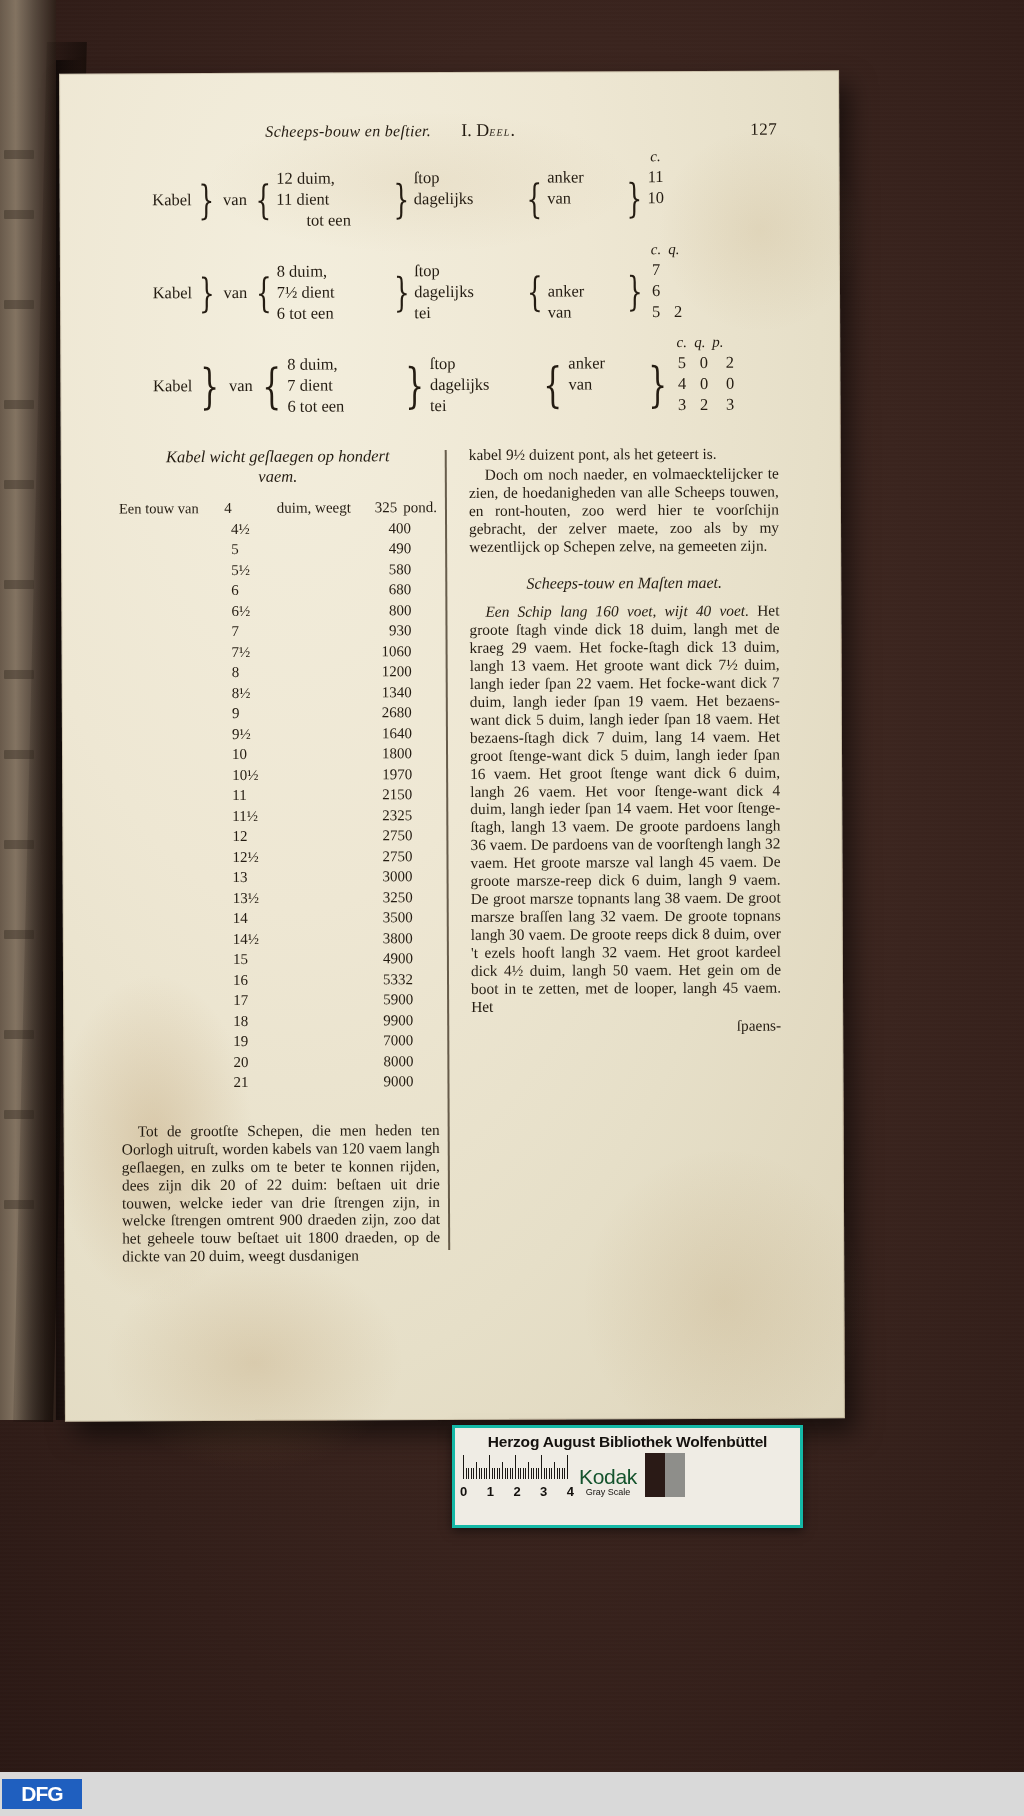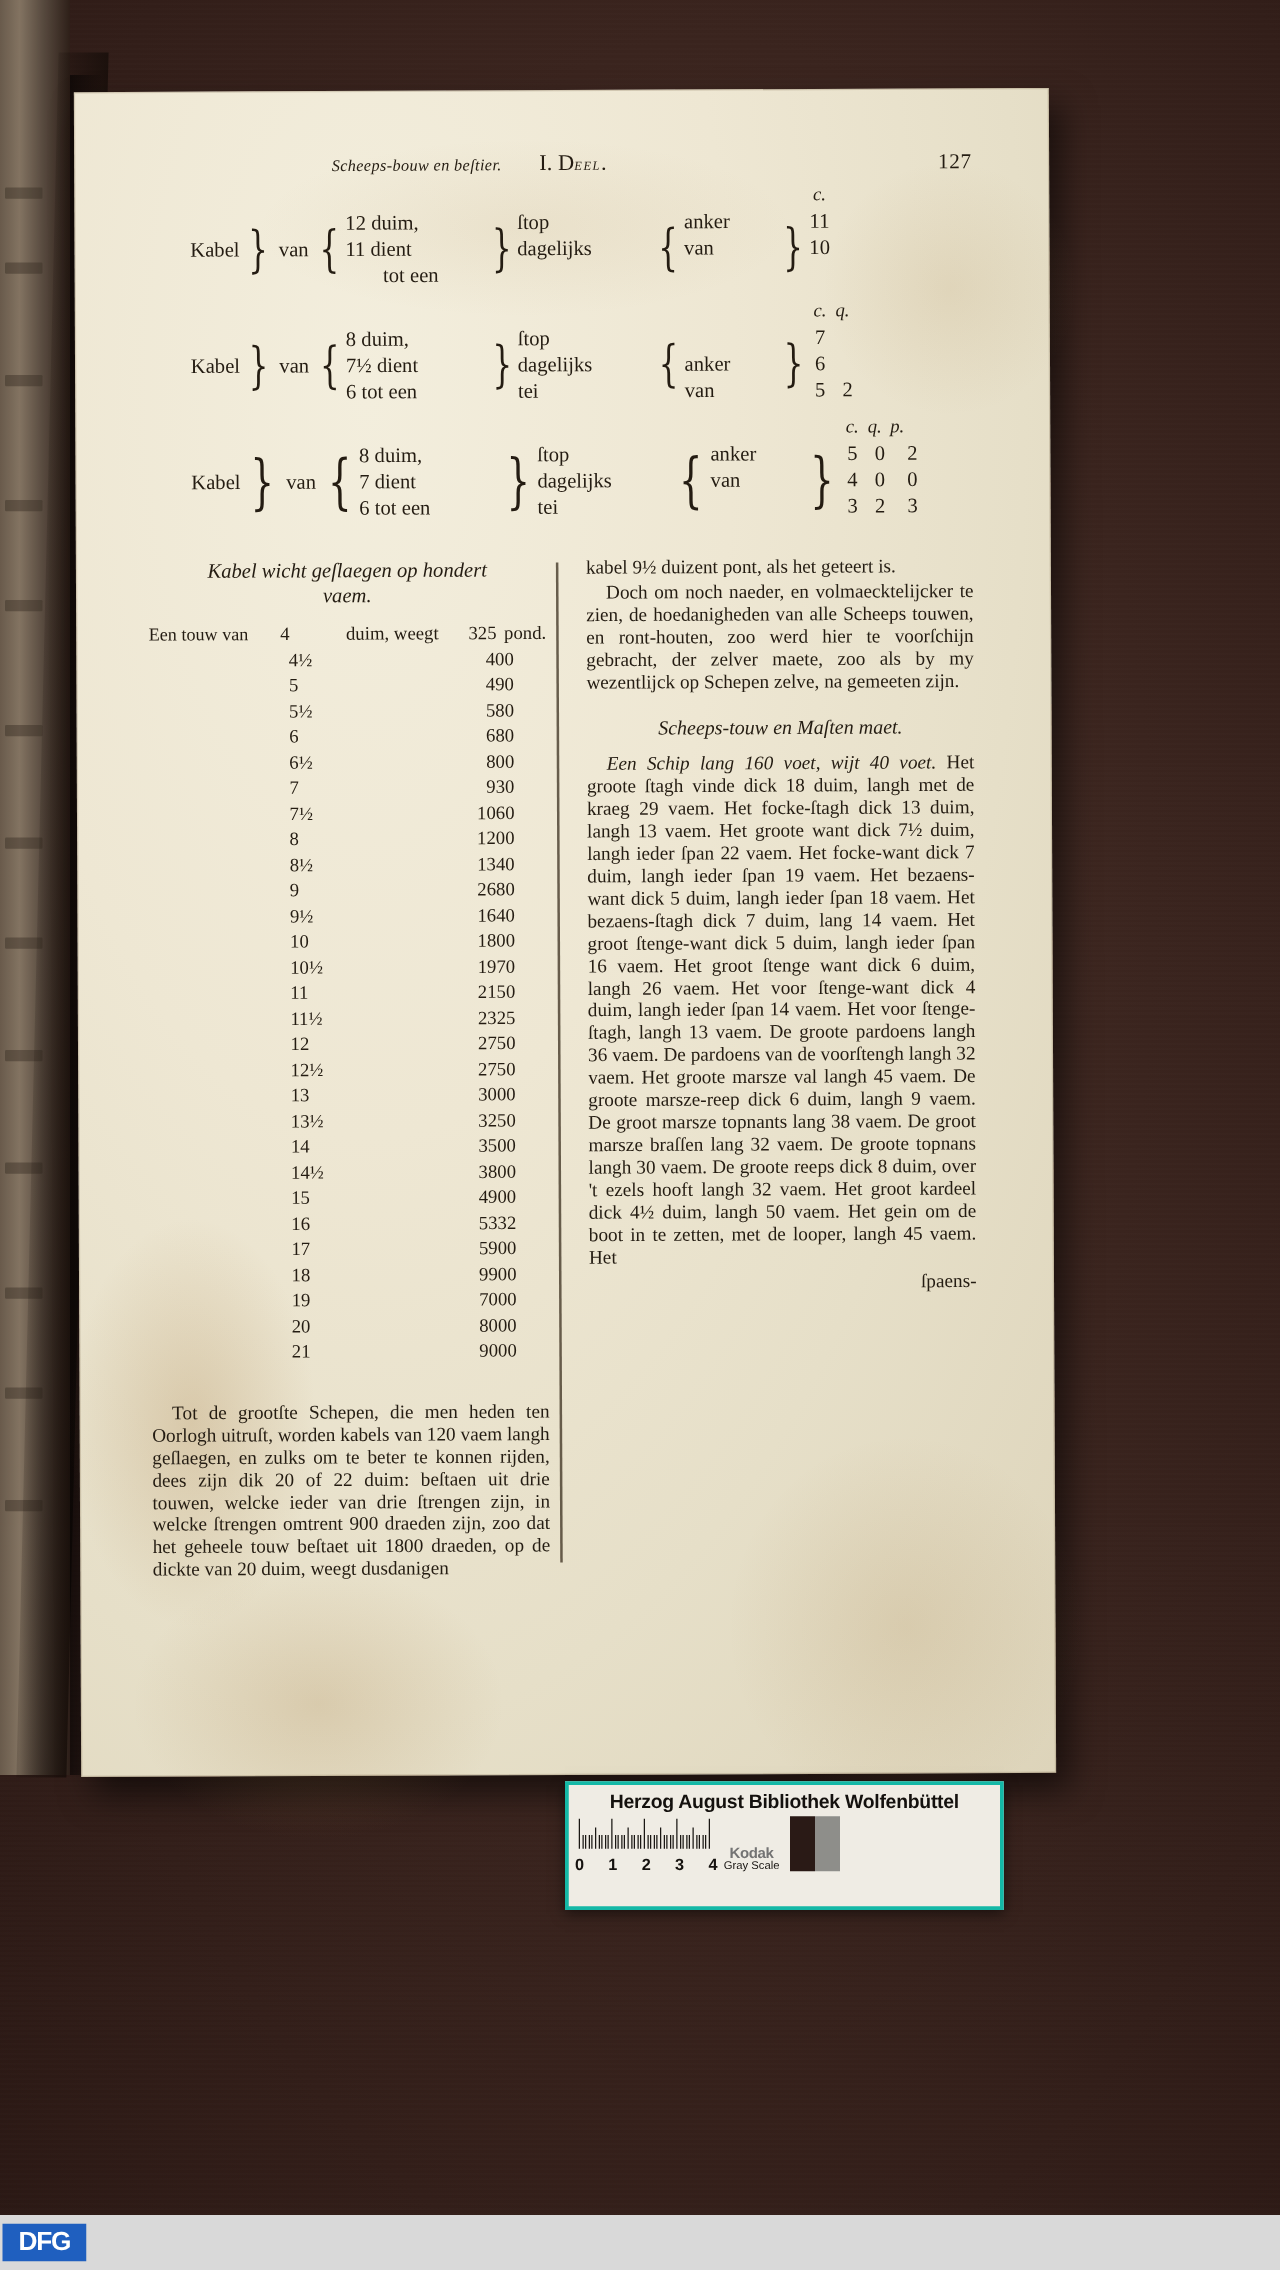--- a/index.html
+++ b/index.html
@@ -74,21 +74,21 @@
     position:absolute;left:58px;top:48px;width:660px;height:1230px;
     color:#241c12;
   }
 
   
   #running-head{
     display:flex;align-items:baseline;
     padding-left:148px;margin-bottom:26px;
   }
   #head-title{
-    font-style:italic;font-size:13px;letter-spacing:.3px;white-space:nowrap;
+    font-style:italic;font-size:16px;letter-spacing:.3px;white-space:nowrap;
   }
   #head-part{
     margin-left:30px;font-size:18px;white-space:nowrap;
   }
   #head-part .sc{font-size:10px;letter-spacing:1.2px;font-style:italic;}
   #page-number{
     margin-left:auto;font-size:17px;letter-spacing:.5px;
   }
 
   
@@ -171,32 +171,32 @@
   #target-lower{display:flex;align-items:flex-end;padding:0 6px 5px 8px;}
   #ruler{width:108px;position:relative;height:44px;}
   #ruler-ticks{position:absolute;left:0;top:0;width:108px;height:26px;}
   .tick{position:absolute;bottom:0;width:1px;background:#1a1713;}
   #ruler-nums{
     position:absolute;left:-3px;bottom:-2px;width:114px;
     display:flex;justify-content:space-between;
     font-size:13px;font-weight:bold;color:#14110e;
   }
   #kodak-block{margin-left:8px;text-align:center;}
-  #kodak-word{font-weight:bold;font-size:12px;color:#737373;letter-spacing:-.3px;}
+  #kodak-word{font-weight:normal;font-size:21px;color:#14532d;letter-spacing:-.3px;}
   #kodak-sub{font-size:9px;color:#14110e;margin-top:-2px;}
   #patches{display:flex;margin-left:8px;height:44px;}
   .patch{width:20px;height:44px;}
 
   
   #footer{
     position:absolute;left:0;bottom:0;width:1024px;height:44px;
     background:#d9d9d9;display:flex;align-items:center;
   }
   #dfg-logo{
-    width:67px;height:30px;margin-left:2px;
+    width:80px;height:30px;margin-left:2px;
     background:#1f5fbf;color:#fff;font-family:"Liberation Sans",sans-serif;
     font-weight:bold;font-size:21px;display:flex;align-items:center;
     justify-content:center;letter-spacing:-1px;
   }
   #footer-text{
     flex:1;text-align:center;font-family:"Liberation Sans", sans-serif;
     font-size:19px;color:#111;padding-right:40px;letter-spacing:-.2px;
   }
 </style>
 </head>

